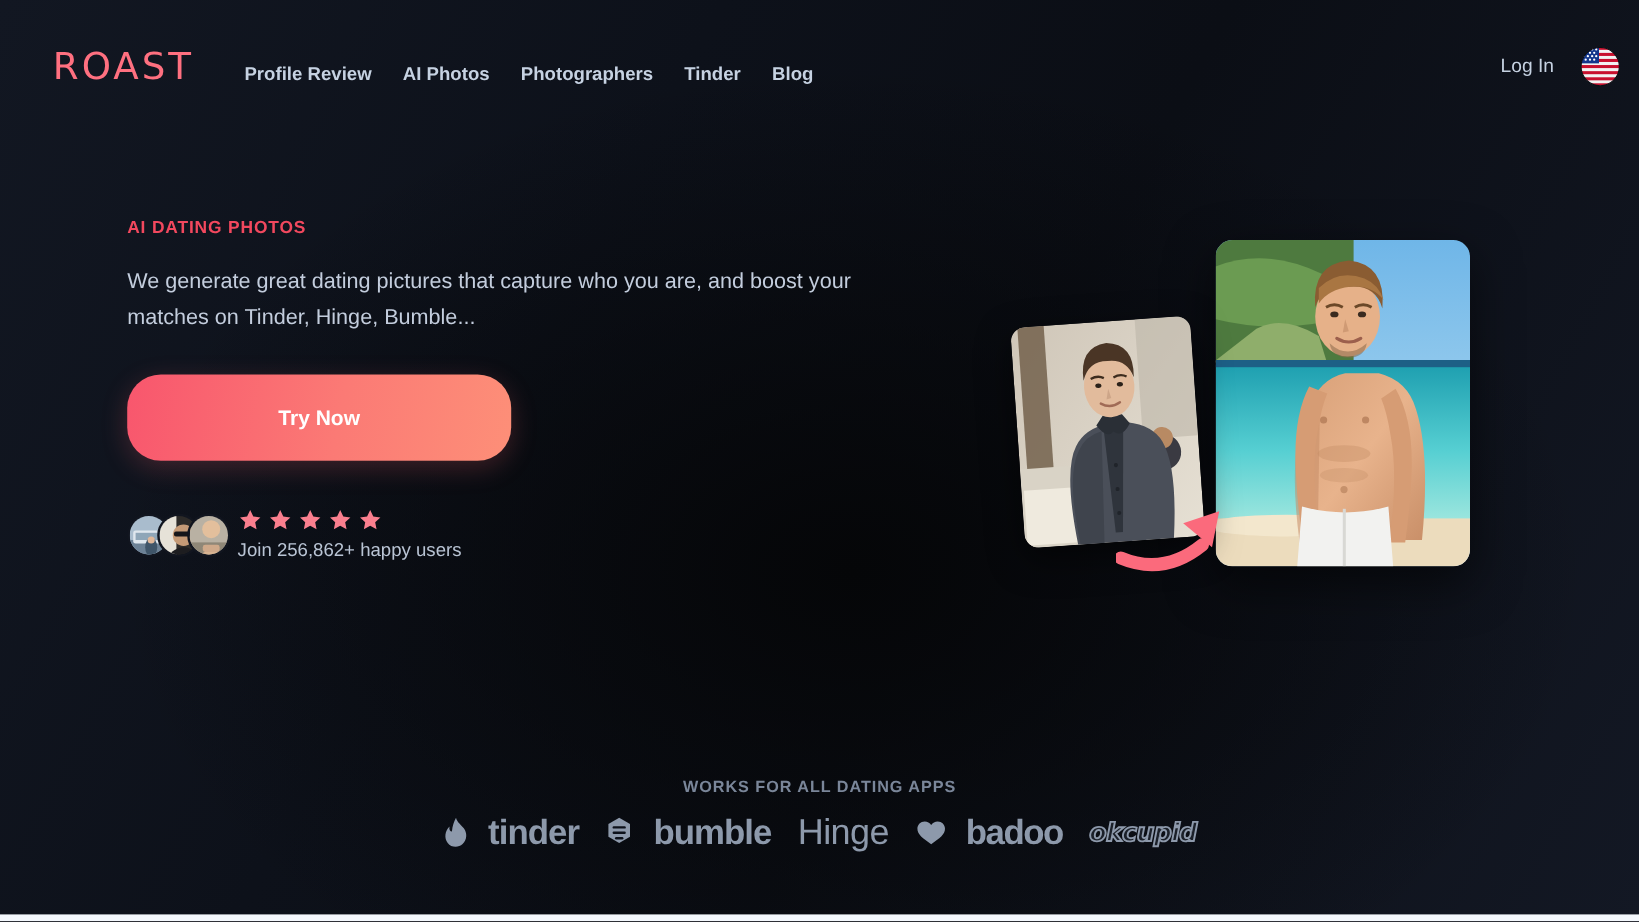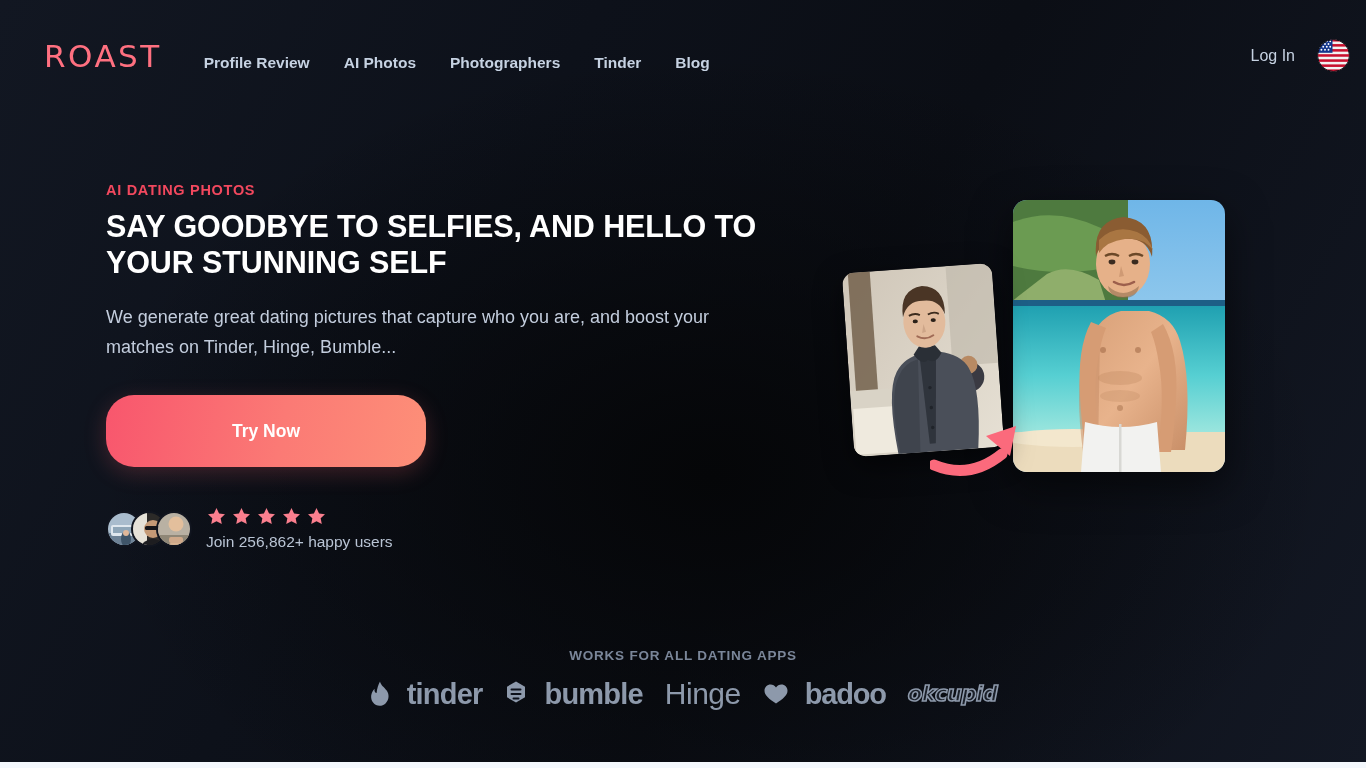--- a/index.html
+++ b/index.html
@@ -25,21 +25,21 @@
   
   header.nav {
     position:absolute; top:0; left:0; right:0; height:72px;
     display:flex; align-items:flex-end; padding:0 16px 0 44px;
   }
   .logo {
     font-size:31px; letter-spacing:2.5px; font-weight:400;
     color:#ff7080; line-height:1; cursor:pointer;
     font-family:"DejaVu Sans", sans-serif;
   }
-  .nav-links { display:flex; gap:34px; margin-left:42px; }
+  .nav-links { display:flex; gap:26px; margin-left:42px; }
   .nav-links a {
     color:#c6d2e2; font-size:15.5px; font-weight:700;
     text-decoration:none; cursor:pointer; white-space:nowrap;
   }
   .nav-right { margin-left:auto; display:flex; align-items:center; gap:22px; }
   .login-link { color:#c6d2e2; font-size:16px; font-weight:400; text-decoration:none; cursor:pointer; }
   .flag { width:33px; height:33px; border-radius:50%; overflow:hidden; flex:0 0 auto; display:block; cursor:pointer; }
 
   
   .hero-left { position:absolute; left:106px; top:182px; width:680px; }
@@ -58,21 +58,21 @@
   }
   .cta {
     margin-top:33px; width:320px; height:72px; border:none;
     border-radius:28px; cursor:pointer; display:flex;
     align-items:center; justify-content:center;
     font-size:17.5px; font-weight:700; color:#fff;
     font-family:"Liberation Sans", sans-serif;
     background:linear-gradient(100deg, #f8566d 0%, #fb7a75 55%, #fd8f78 100%);
     box-shadow:0 6px 22px rgba(250,100,110,.22);
   }
-  .social { margin-top:39px; display:flex; align-items:center; gap:14px; }
+  .social { margin-top:39px; display:flex; align-items:center; gap:6px; }
   .avatars { display:flex; }
   .avatars .av {
     width:36px; height:36px; border-radius:50%;
     border:2px solid #11151f; margin-right:-11px;
     overflow:hidden; position:relative; flex:0 0 auto;
   }
   .avatars .av:last-child { margin-right:0; }
   .social-text { line-height:1.2; }
   .stars { display:flex; gap:4px; margin-bottom:6px; }
   .star { width:21px; height:21px; display:block; }
@@ -167,21 +167,20 @@
               <circle cx="11.5" cy="10.7" r=".95"></circle>
           </g>
         </g>
         <circle cx="16.5" cy="16.5" r="16" fill="none" stroke="#0b0e14" stroke-width="1"></circle>
       </svg>
     </div>
   </header>
 
   <section class="hero-left">
     <div class="eyebrow">AI DATING PHOTOS</div>
-    <h1 class="headline">SAY GOODBYE TO SELFIES, AND HELLO TO YOUR STUNNING SELF</h1>
     <p class="subhead">We generate great dating pictures that capture who you are, and boost your matches on Tinder, Hinge, Bumble...</p>
 
     <button class="cta">Try Now</button>
 
     <div class="social">
       <div class="avatars">
         <div class="av">
           <svg viewBox="0 0 36 36" width="36" height="36">
             <rect width="36" height="36" fill="#a9bccd"></rect>
             <rect y="20" width="36" height="16" fill="#6d8296"></rect>

